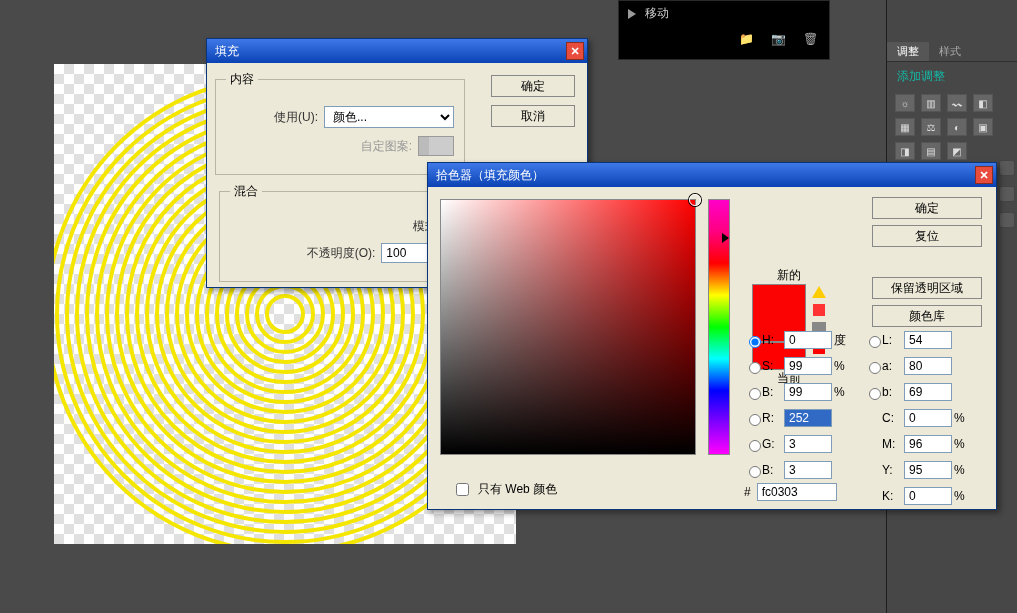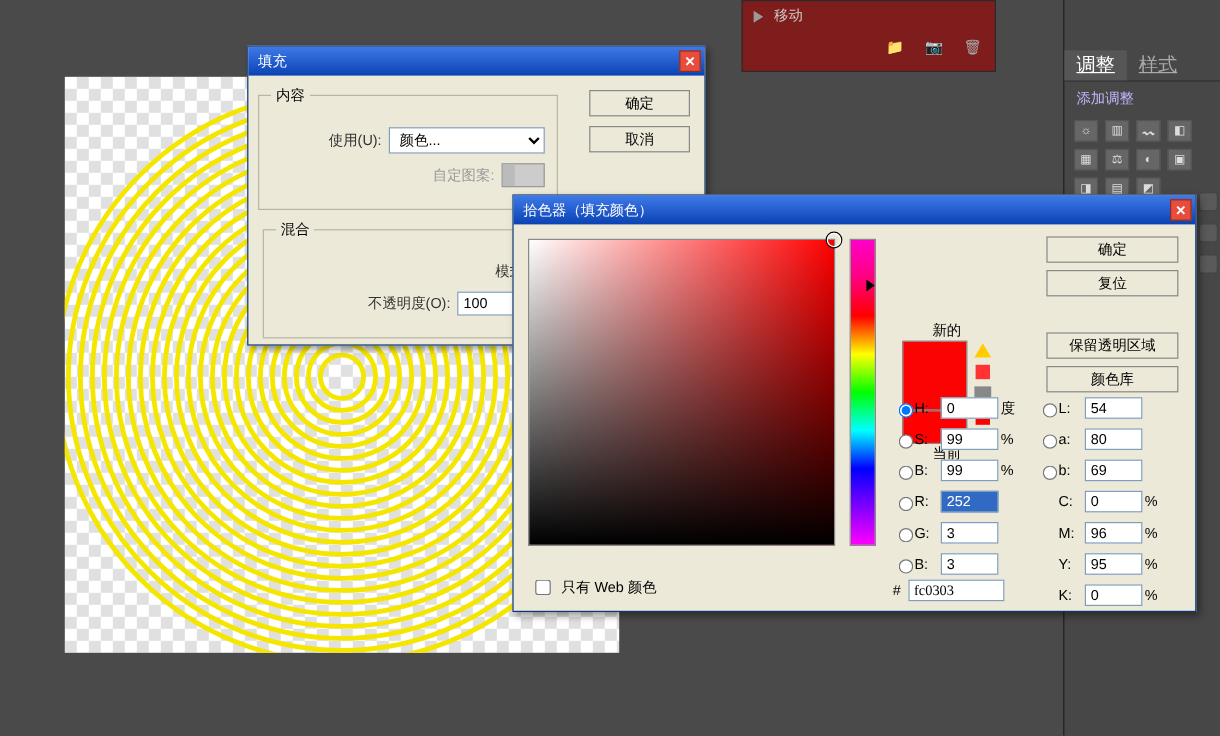--- a/index.html
+++ b/index.html
@@ -14,30 +14,30 @@
     overflow: hidden;
   }
   .ring { position: absolute; border-radius: 50%; }
   .canvas .ring-set { position: absolute; left: 50%; top: 52%; transform: translate(-50%,-50%); }
 
   
   .rpanel { position: absolute; left: 886px; top: 0; width: 131px; height: 613px; background: #474747; color: #ccc; border-left: 1px solid #1e1e1e; }
   .hue-strip { position:absolute; left:891px; top:2px; width:115px; height:20px;
     background: linear-gradient(to right,#ff0000,#ffff00,#00ff00,#00ffff,#0000ff,#ff00ff,#ff0000); border: 1px solid #333;}
   .tabs { display:flex; gap:0; margin-top:42px; border-bottom:1px solid #2f2f2f; }
-  .tab { padding: 2px 10px; font-size:16px; color:#aaa; cursor:pointer;text-decoration:underline; }
+  .tab { padding: 2px 10px; font-size:11px; color:#aaa; cursor:pointer; }
   .tab.active { background:#565656; color:#fff; }
-  .section-title { padding:6px 10px; font-size:12px; color:#c4b5fd; }
+  .section-title { padding:6px 10px; font-size:12px; color:#14b8a6; }
   .iconrow { display:flex; gap:6px; padding:3px 8px; }
   .ico { width:20px; height:18px; background:#666; color:#ddd; font-size:10px; display:flex; align-items:center; justify-content:center; border:1px solid #555;}
   .side-actions { position:absolute; right:2px; top:160px; display:flex; flex-direction:column; gap:10px; }
   .side-actions .knob{ width:16px; height:16px; background:#5a5a5a; border:1px solid #444; border-radius:3px; }
 
   
-  .movepanel { position:absolute; left:618px; top:0; width:212px; height:60px; background:#7f1d1d; border:1px solid #2a2a2a; color:#ccc; }
+  .movepanel { position:absolute; left:618px; top:0; width:212px; height:60px; background:#000000; border:1px solid #2a2a2a; color:#ccc; }
   .movepanel .row { display:flex; align-items:center; gap:8px; padding:4px 8px; }
   .tri { width:0;height:0;border-left:5px solid transparent;border-right:5px solid transparent;border-bottom:8px solid #9a9a9a; transform: rotate(90deg);}
   .panel-icons { display:flex; gap:18px; padding-left:120px; margin-top:6px; color:#aaa; }
   .sm-glyph { width:14px; height:14px; }
 
   
   .dlg { position:absolute; background:#ece9d8; border:1px solid #09357a; box-shadow: 3px 3px 6px rgba(0,0,0,.4); }
   .titlebar { height:24px; background: linear-gradient(#3f79e8,#0a42b3); color:#fff; display:flex; align-items:center; justify-content:space-between; padding:0 3px 0 8px; font-size:12px; }
   .closebtn { width:18px; height:18px; background:#e74c3c; border:1px solid #8a2d20; color:#fff; display:flex; align-items:center; justify-content:center; font-size:11px; font-weight:bold; cursor:pointer; }
   fieldset { border:1px solid #b8b5a6; margin:8px; padding:10px; }
@@ -70,23 +70,23 @@
 
   .cp-btns { display:flex; flex-direction:column; gap:6px; position:absolute; right:14px; top:34px; }
   .cp-btn { width:110px; height:22px; background:#ece9d8; border:1px solid #888; font-size:12px; cursor:pointer; }
   .numgrid { display:grid; grid-template-columns: 18px 22px 50px 18px; row-gap:8px; align-items:center; font-size:12px;}
   .numgrid input[type=text]{ width:48px; height:18px; text-align:left; }
   .numgrid input[type=text].sel { background:#316ac5; color:#fff; }
   .radio { width:12px; height:12px; }
   .unit{ font-size:12px; }
 
   .hex-row { position:absolute; left:440px; bottom:8px; display:flex; align-items:center; gap:6px; font-size:12px;}
-  .hex-row input{ width:80px; height:18px;font-family:Liberation Serif, serif;}
-
-  .webonly { position:absolute; left:14px; bottom:10px; display:flex; align-items:center; gap:6px; font-size:12px; }
+  .hex-row input{ width:80px; height:18px;}
+
+  .webonly { position:absolute; left:24px; bottom:10px; display:flex; align-items:center; gap:6px; font-size:12px; }
 
   
   .pattern-sw { width:36px; height:20px; border:1px solid #9a9a9a; background:#ccc; position:relative; }
   .pattern-sw::after{ content:""; position:absolute; inset:0; border-left:10px solid #bbb; box-sizing:border-box;}
 
   .chk { width:13px; height:13px; }
 
   
   .y { border: 4px solid #f5e600; }
 </style>

